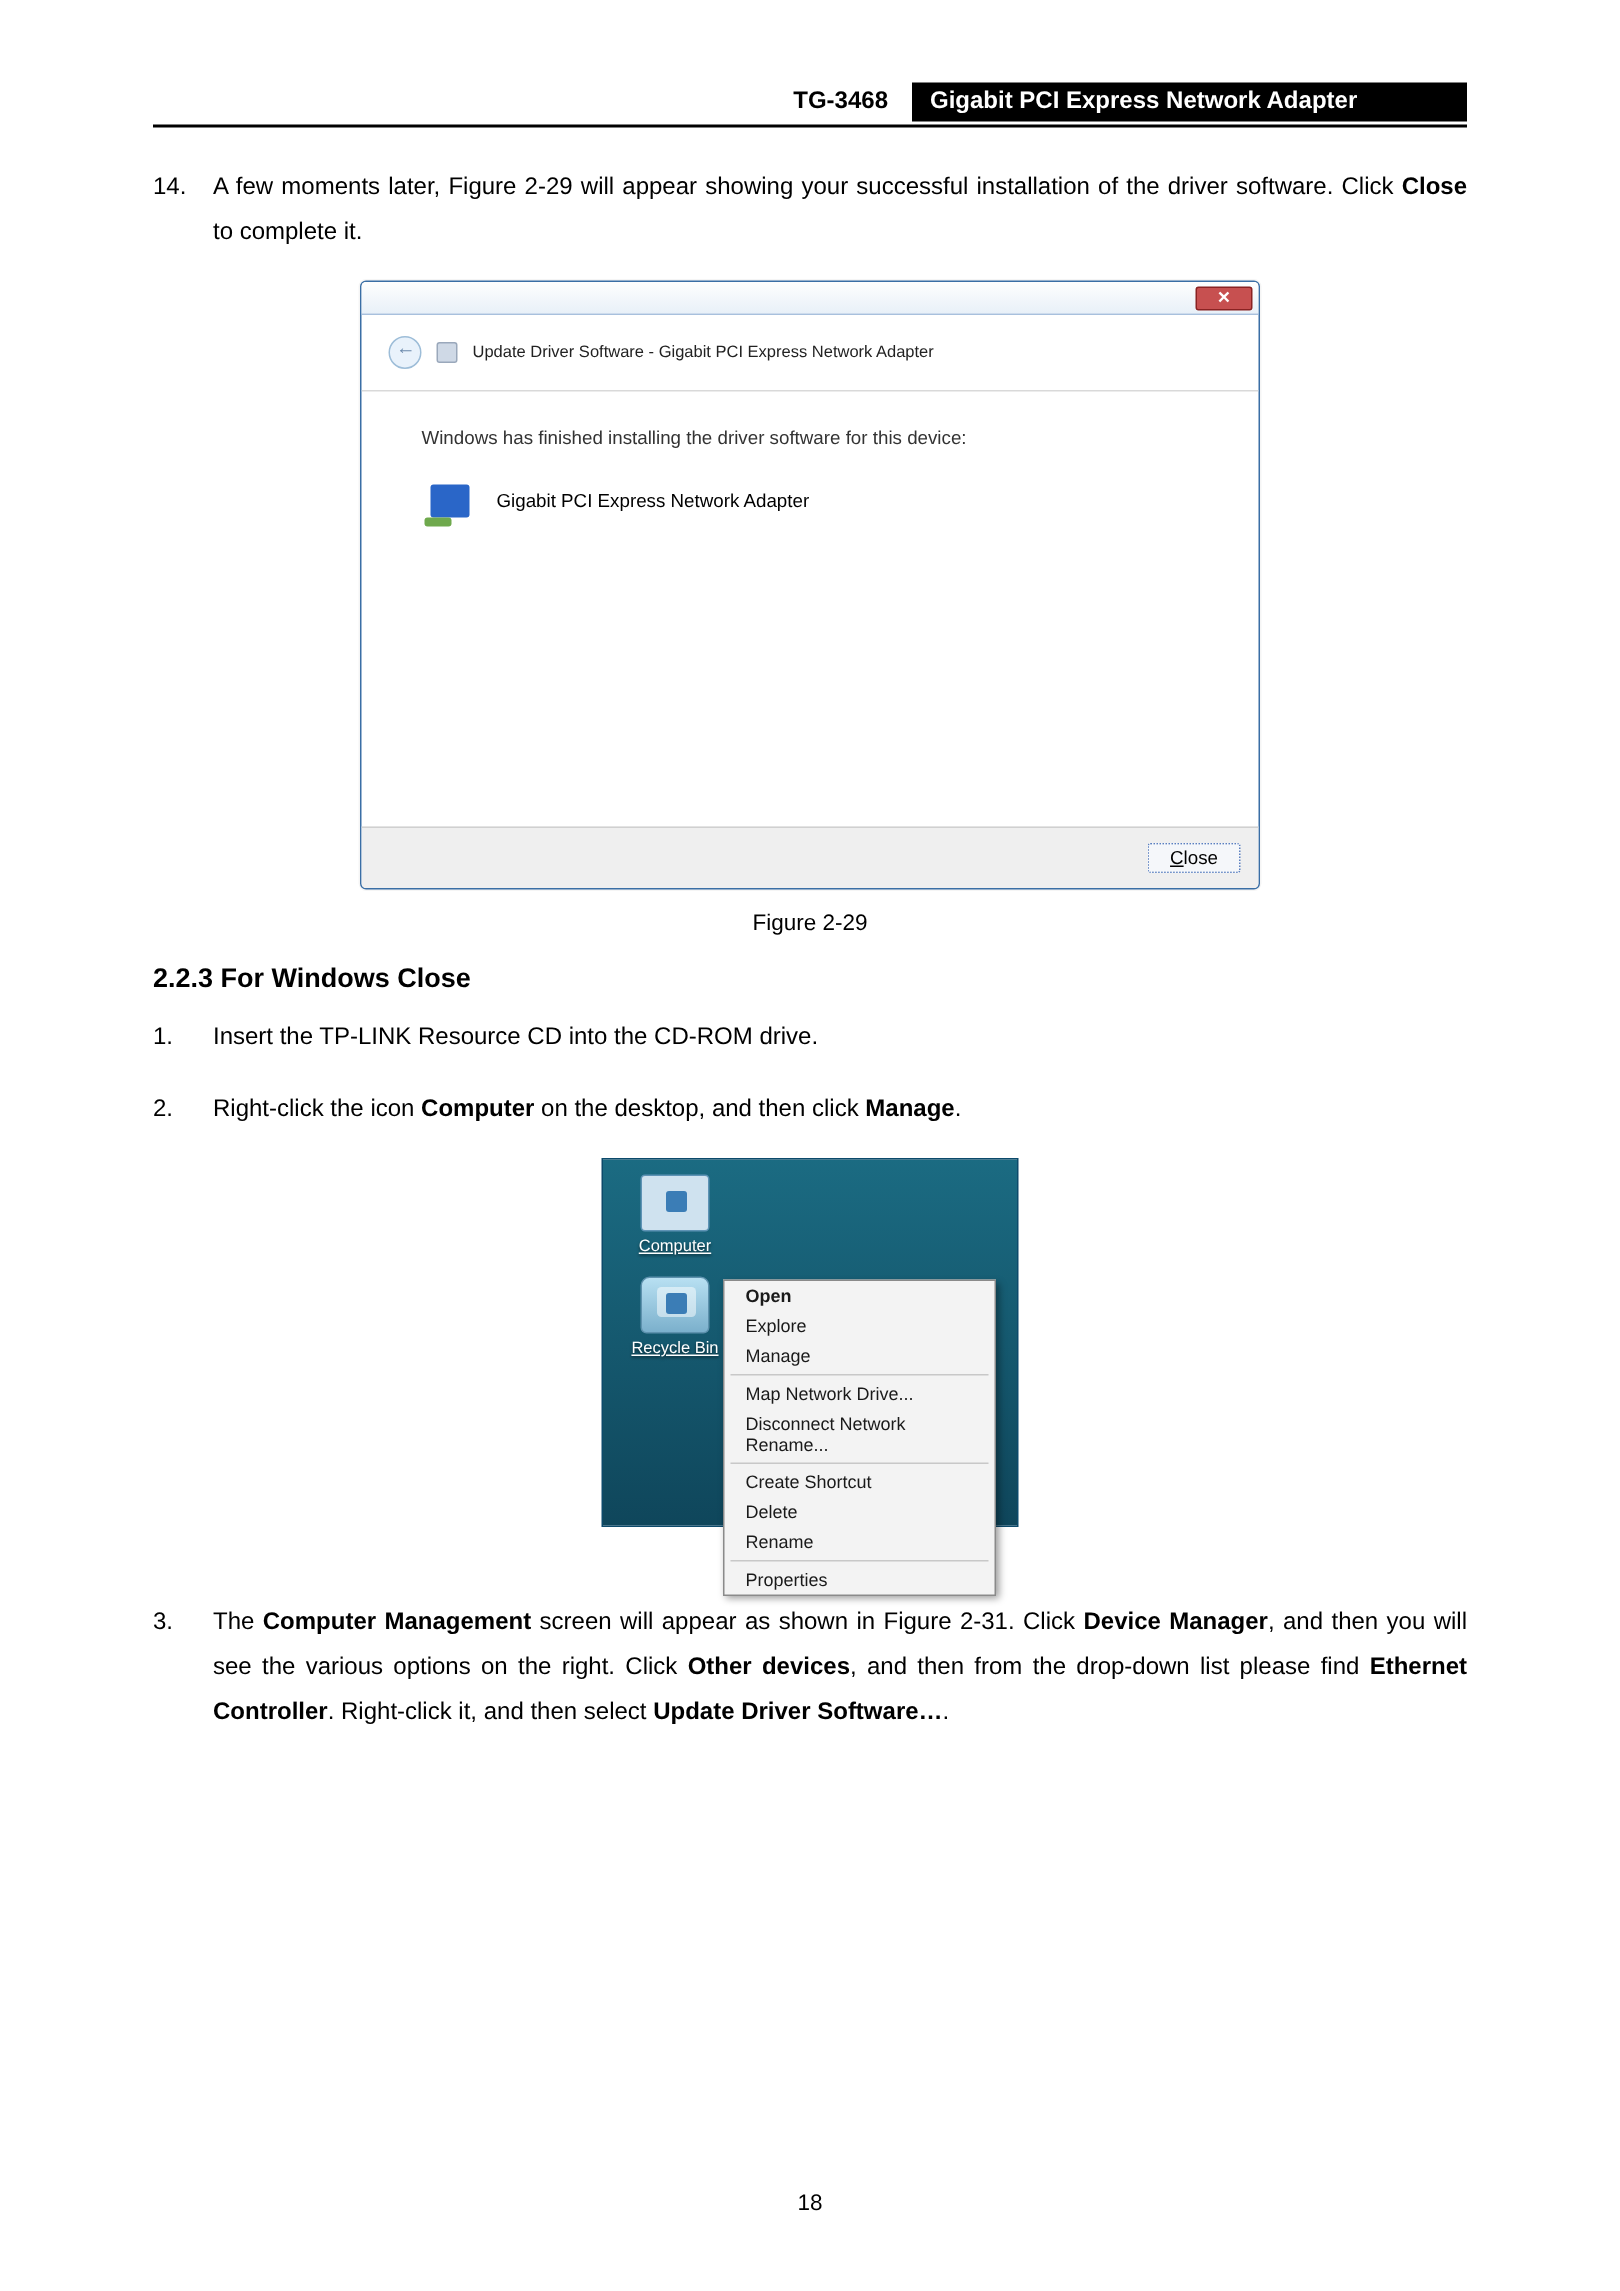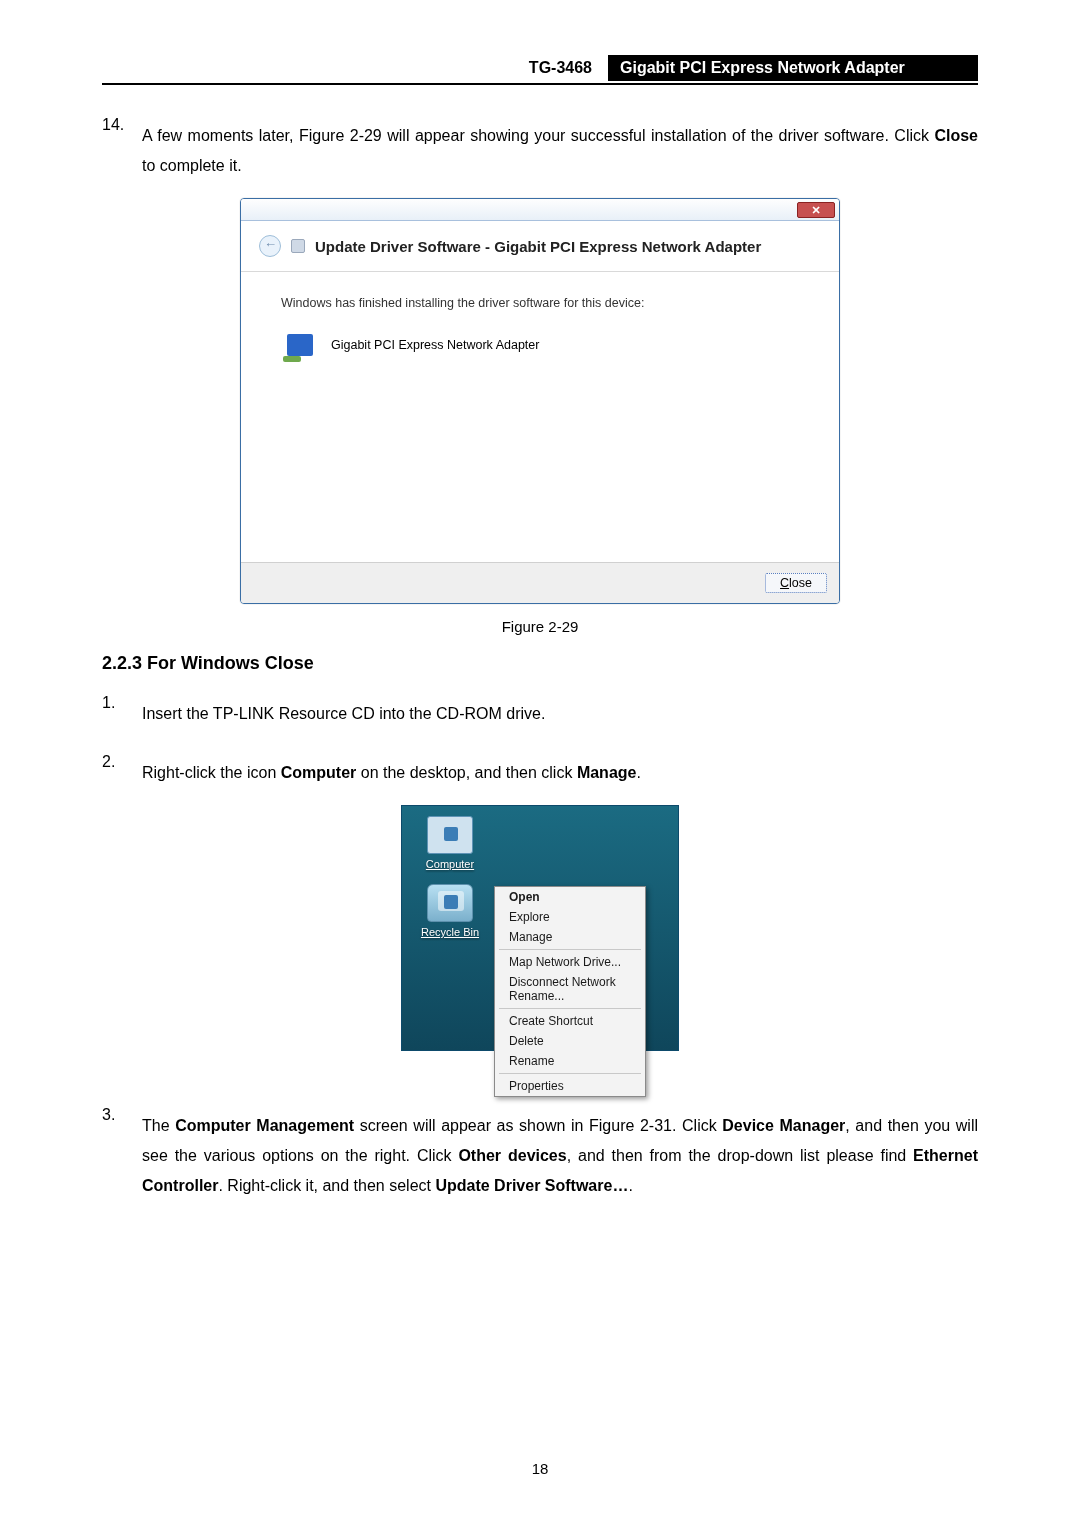--- a/index.html
+++ b/index.html
@@ -36,21 +36,21 @@
   }
   .step-para {
     font-size: 16px;
     line-height: 1.85;
     text-align: justify;
     margin-left: 0;
     margin-bottom: 18px;
     display: flex;
   }
   .step-num { width: 40px; flex: 0 0 40px; }
-  .step-body { flex: 1; margin-top: 11px; }
+  .step-body { flex: 1; }
   .fig-label {
     text-align: center;
     font-size: 15px;
     margin: 14px 0 18px 0;
   }
   .section-h {
     font-weight: bold;
     font-size: 18px;
     margin: 10px 0 14px 0;
   }
@@ -103,21 +103,21 @@
     border-radius: 50%; background: #e9f2fb; position: relative;
   }
   .back-circ::before {
     content: "←"; position: absolute; left: 4px; top: -1px;
     font-size: 13px; color: #6d8bad;
   }
   .mini-icon {
     width: 14px; height: 14px; background: #cfd9e6;
     border: 1px solid #9aa8bb; border-radius: 2px;
   }
-  .dlg-subhead-text { font-size: 15px; color: #222; font-weight: bold; }
+  .dlg-subhead-text { font-size: 11px; color: #222; }
   .dlg-body { padding: 24px 28px 14px 40px; min-height: 290px; }
   .dlg-success {
     color: #216a9e; font-size: 16px; margin-bottom: 24px;
   }
   .dlg-line { font-size: 12.5px; color: #333; margin-bottom: 24px; }
   .dlg-device-row { display: flex; align-items: center; gap: 18px; margin-left: 6px; }
   .dev-icon {
     width: 26px; height: 22px; background: #2a66c8;
     border-radius: 2px; position: relative;
   }
@@ -166,22 +166,22 @@
     width: 46px; height: 38px; margin: 14px auto 4px auto;
     background: linear-gradient(#b8e0f2,#7bb0cc);
     border-radius: 6px 6px 4px 4px; border:1px solid #5d91ad; position:relative;
   }
   .recycle .glyph::before {
     content:""; position:absolute; top:6px; left:10px;
     width:26px; height:20px; background:rgba(255,255,255,.5); border-radius:3px;
   }
   .ctx-menu {
     position: absolute;
-    top: 80px; left: 92px;
-    width: 152px;
+    top: 80px; left: 80px;
+    width: 182px;
     background: #f3f3f3;
     border: 1px solid #8a8a8a;
     box-shadow: 2px 2px 5px rgba(0,0,0,.4);
     font-size: 12px;
     color: #1a1a1a;
   }
   .ctx-menu .mi {
     padding: 3px 10px 3px 14px;
   }
   .ctx-menu .mi.bold { font-weight: bold; }

